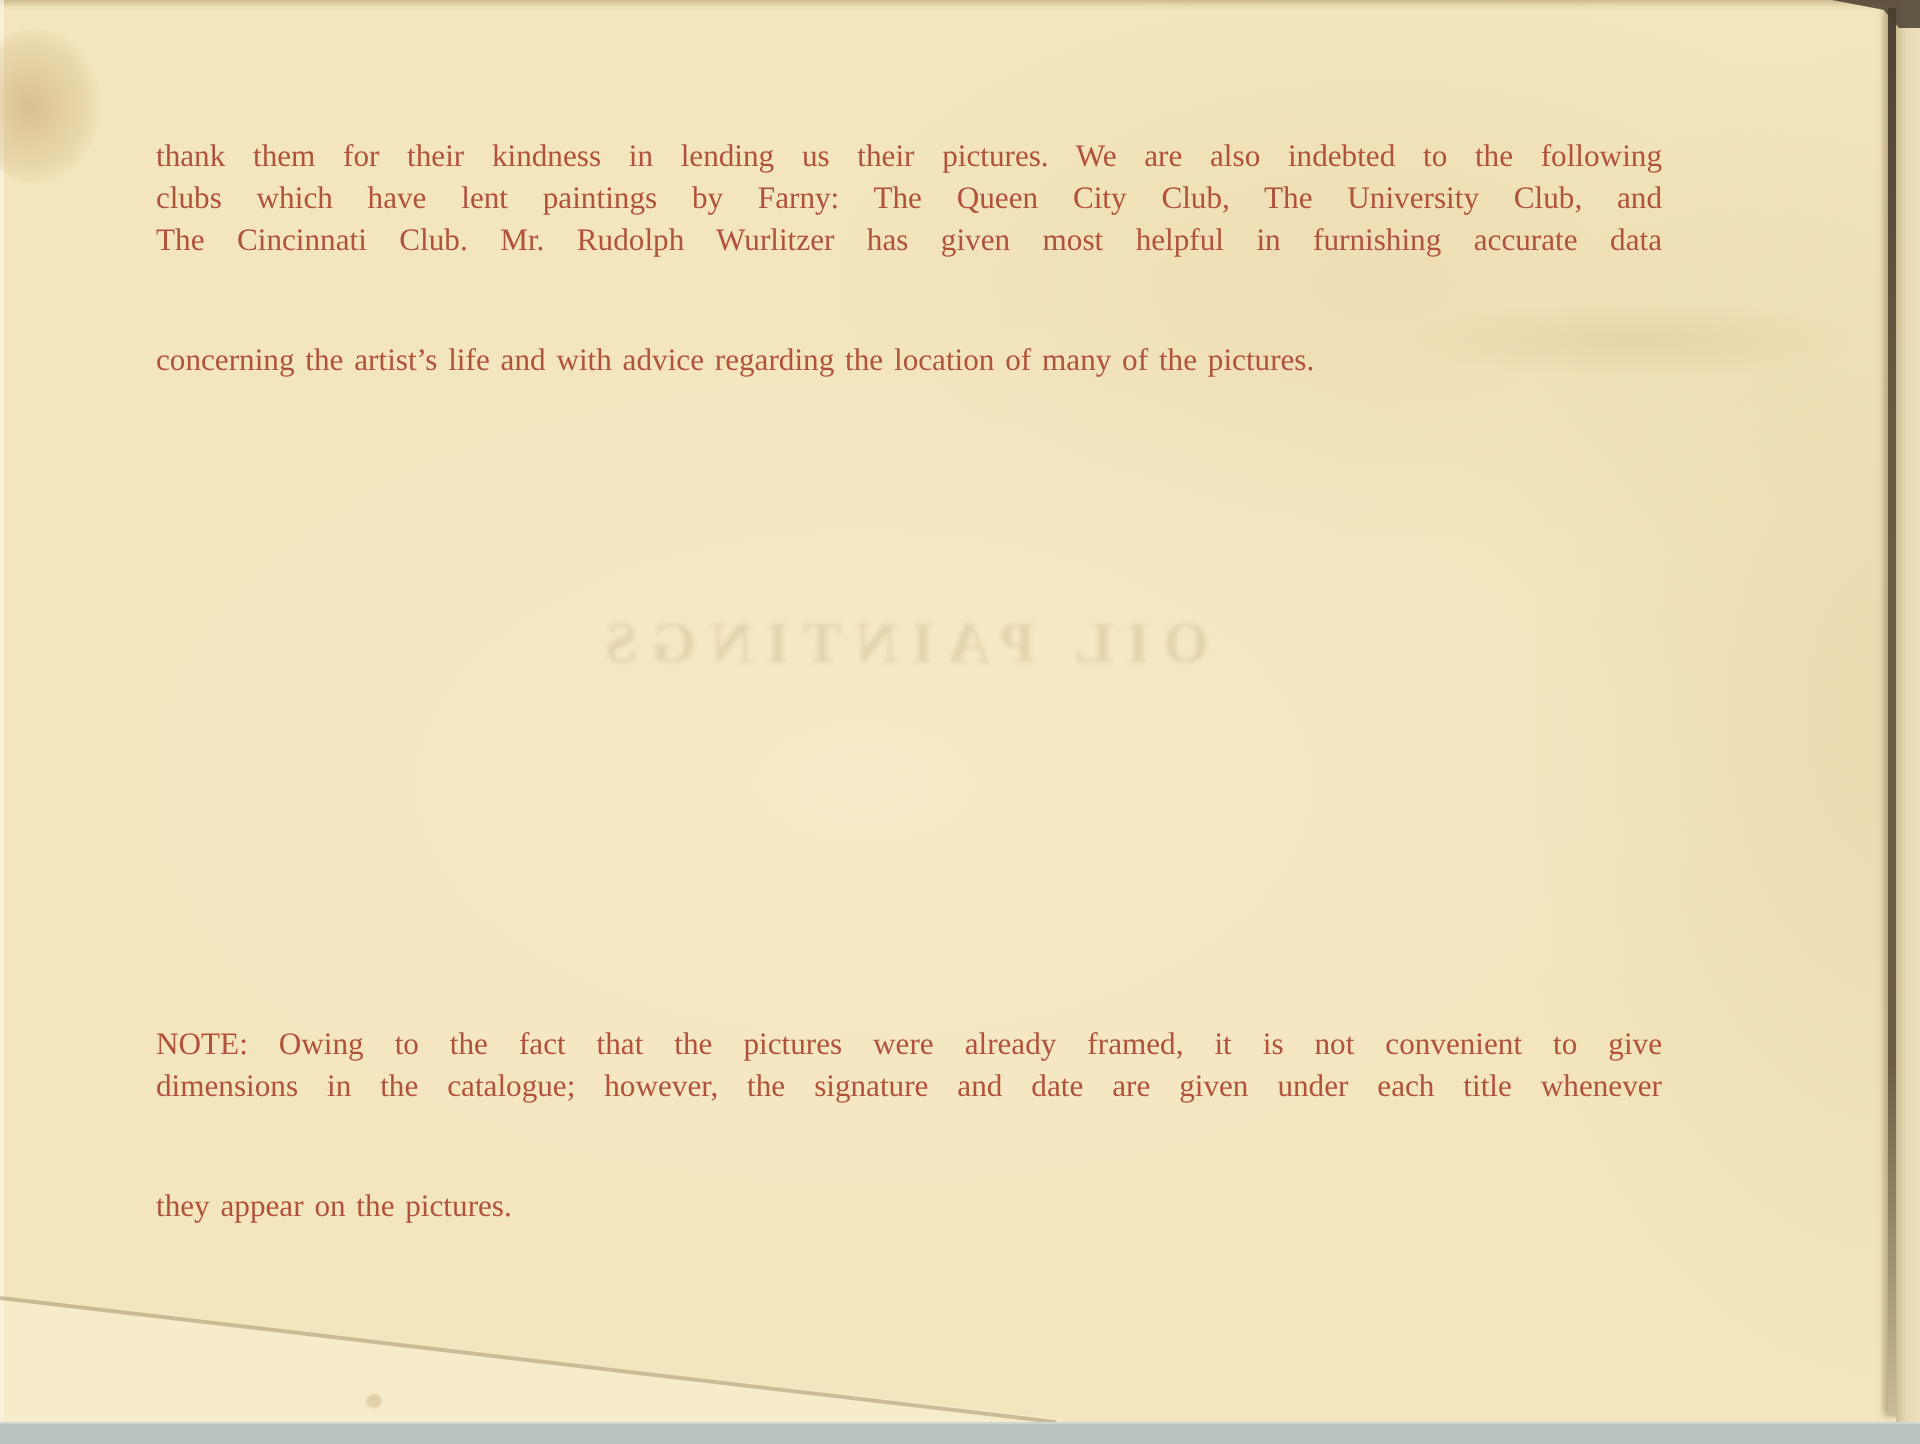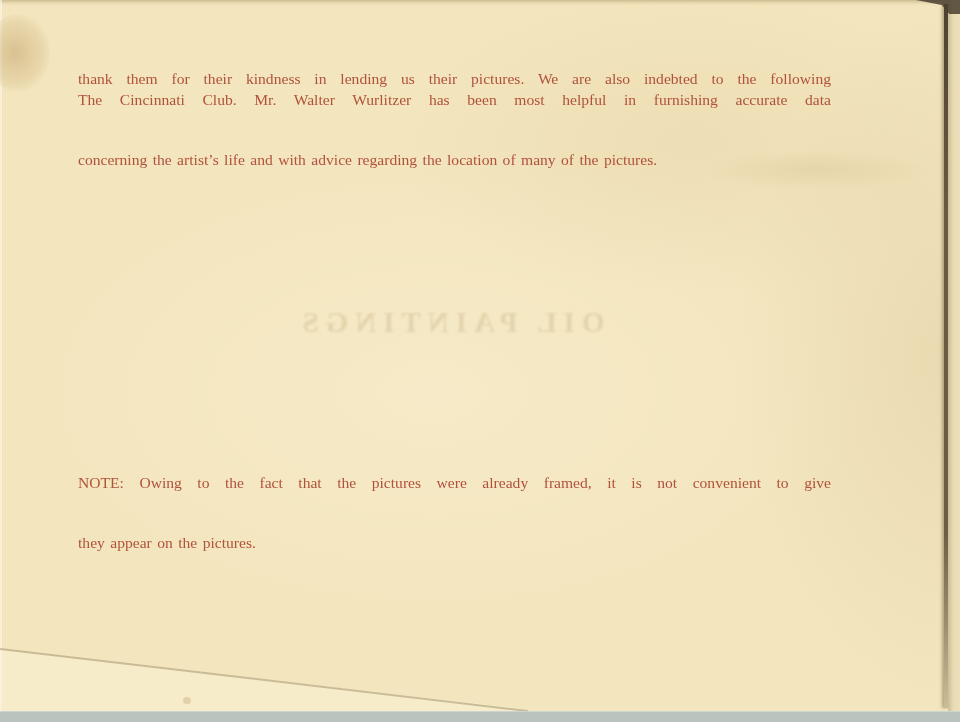--- a/index.html
+++ b/index.html
@@ -122,21 +122,21 @@
   .textblock {
     position: absolute;
     left: 78px;
     width: 753px;
     color: var(--ink, #b0523c);
     font-size: 15.6px;
     line-height: 21px;
     word-spacing: 1.5px;
   }
   .intro-block { top: 68px; }
-  .note-block  { top: 472px; }
+  .note-block  { top: 512px; }
   .tline {
     text-align: justify;
     text-align-last: justify;
   }
   .tline.last {
     text-align-last: left;
     margin-top: 39px;
   }
   .signature-row {
     position: absolute;
@@ -162,27 +162,29 @@
   <div class="left-sliver"></div>
 
   <div class="stain-topleft"></div>
   <div class="smudge-right"></div>
   <div class="spot-bottom"></div>
 
   <div class="ghost">OIL PAINTINGS</div>
 
   <div class="textblock intro-block">
     <div class="tline">thank them for their kindness in lending us their pictures. We are also indebted to the following</div>
-    <div class="tline">The Cincinnati Club. Mr. Walter Wurlitzer has been most helpful in furnishing accurate data</div>
+    <div class="tline">clubs which have lent paintings by Farny: The Queen City Club, The University Club, and</div>
+    <div class="tline">The Cincinnati Club. Mr. Rudolph Wurlitzer has given most helpful in furnishing accurate data</div>
     <div class="tline last">concerning the artist’s life and with advice regarding the location of many of the pictures.</div>
   </div>
 
 
   <div class="textblock note-block">
     <div class="tline">NOTE: Owing to the fact that the pictures were already framed, it is not convenient to give</div>
+    <div class="tline">dimensions in the catalogue; however, the signature and date are given under each title whenever</div>
     <div class="tline last">they appear on the pictures.</div>
   </div>
 
   <div class="bottom-under-wedge"></div>
   <div class="bottom-diagonal-line"></div>
   <div class="right-dark-line"></div>
   <div class="right-outer-strip"></div>
   <div class="corner-topright"></div>
   <div class="scanner-strip"></div>
 

